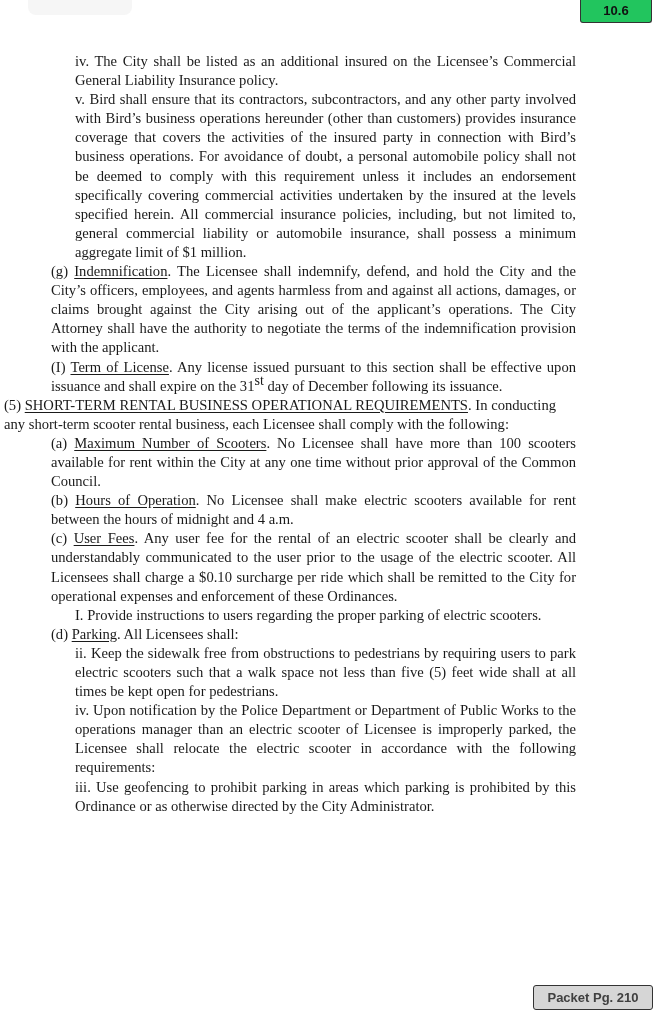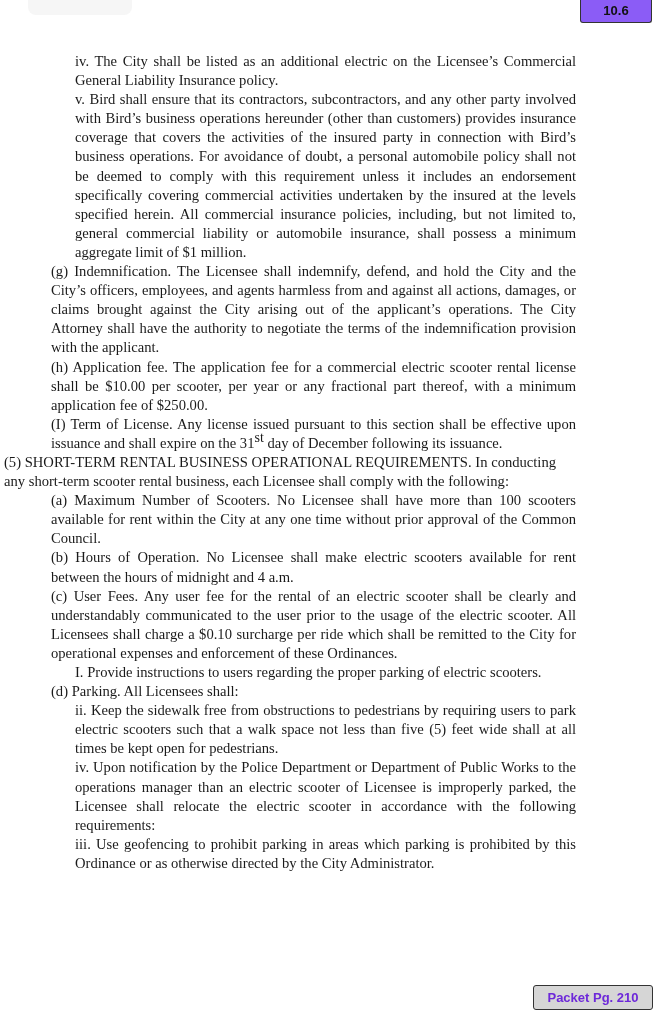--- a/index.html
+++ b/index.html
@@ -2,58 +2,57 @@
 <html><head>
   <meta charset="utf-8">
   <style>
     html, body { margin: 0; padding: 0; }
     body {
       width: 659px; height: 1024px; background: #ffffff; position: relative; overflow: hidden;
       font-family: "Liberation Serif", "DejaVu Serif", serif; color: #1a1a1a;
     }
     .agenda-box {
       position: absolute; top: 0; left: 580px; width: 70px; height: 22px;
-      background: #8b5cf6; border: 1px solid #333; border-top: none; border-radius: 0 0 3px 3px;
+      background: #22c55e; border: 1px solid #333; border-top: none; border-radius: 0 0 3px 3px;
       font-family: "Liberation Sans", "DejaVu Sans", sans-serif; font-weight: bold; font-size: 13px;
       text-align: center; line-height: 22px; color: #111;
     }
     .smudge {
       position: absolute; top: 0; left: 28px; width: 104px; height: 15px;
       background: #f6f6f6; border-radius: 0 0 8px 8px;
     }
     .packet-box {
       position: absolute; top: 985px; left: 533px; width: 118px; height: 23px;
       background: #d6d6d6; border: 1px solid #333; border-radius: 3px;
       font-family: "Liberation Sans", "DejaVu Sans", sans-serif; font-weight: bold; font-size: 13px;
-      text-align: center; line-height: 23px; color: #6d28d9;
+      text-align: center; line-height: 23px; color: #404040;
     }
     .doc {
       position: absolute; top: 52px; left: 0; width: 659px;
       font-size: 14.6px; line-height: 19.1px;
     }
     .p { text-align: justify; text-align-last: left; }
     .l0 { margin-left: 4px; margin-right: 103px; }
     .l1 { margin-left: 51px; margin-right: 83px; }
     .l2 { margin-left: 75px; margin-right: 83px; }
-    .u { text-underline-offset: 2px; }
+    .u { text-decoration: underline; text-underline-offset: 2px; }
     sup { font-size: 14px; line-height: 0; }
   </style>
 </head>
 <body>
 
 <div class="smudge"></div>
 <div class="agenda-box">10.6</div>
 
 <div class="doc">
-  <div class="p l2">iv. The City shall be listed as an additional electric on the Licensee’s Commercial General Liability Insurance policy.</div>
+  <div class="p l2">iv. The City shall be listed as an additional insured on the Licensee’s Commercial General Liability Insurance policy.</div>
   <div class="p l2">v. Bird shall ensure that its contractors, subcontractors, and any other party involved with Bird’s business operations hereunder (other than customers) provides insurance coverage that covers the activities of the insured party in connection with Bird’s business operations. For avoidance of doubt, a personal automobile policy shall not be deemed to comply with this requirement unless it includes an endorsement specifically covering commercial activities undertaken by the insured at the levels specified herein. All commercial insurance policies, including, but not limited to, general commercial liability or automobile insurance, shall possess a minimum aggregate limit of $1 million.</div>
 
   <div class="p l1"><span>(g) </span><span class="u">Indemnification</span><span>.  The Licensee shall indemnify, defend, and hold the City and the City’s officers, employees, and agents harmless from and against all actions, damages, or claims brought against the City arising out of the applicant’s operations.  The City Attorney shall have the authority to negotiate the terms of the indemnification provision with the applicant.</span></div>
 
-  <div class="p l1"><span>(h) </span><span class="u">Application fee</span><span>.  The application fee for a commercial electric scooter rental license shall be $10.00 per scooter, per year or any fractional part thereof, with a minimum application fee of $250.00.</span></div>
 
   <div class="p l1"><span>(I) </span><span class="u">Term of License</span><span>.  Any license issued pursuant to this section shall be effective upon issuance and shall expire on the 31</span><sup>st</sup><span> day of December following its issuance.</span></div>
 
   <div class="p l0"><span>(5) </span><span class="u">SHORT-TERM RENTAL BUSINESS OPERATIONAL REQUIREMENTS</span><span>. In conducting any short-term scooter rental business, each Licensee shall comply with the following:</span></div>
 
   <div class="p l1"><span>(a) </span><span class="u">Maximum Number of Scooters</span><span>.  No Licensee shall have more than 100 scooters available for rent within the City at any one time without prior approval of the Common Council.</span></div>
 
   <div class="p l1"><span>(b) </span><span class="u">Hours of Operation</span><span>.  No Licensee shall make electric scooters available for rent between the hours of midnight and 4 a.m.</span></div>
 
   <div class="p l1"><span>(c) </span><span class="u">User Fees</span><span>. Any user fee for the rental of an electric scooter shall be clearly and understandably communicated to the user prior to the usage of the electric scooter.  All Licensees shall charge a $0.10 surcharge per ride which shall be remitted to the City for operational expenses and enforcement of these Ordinances.</span></div>

